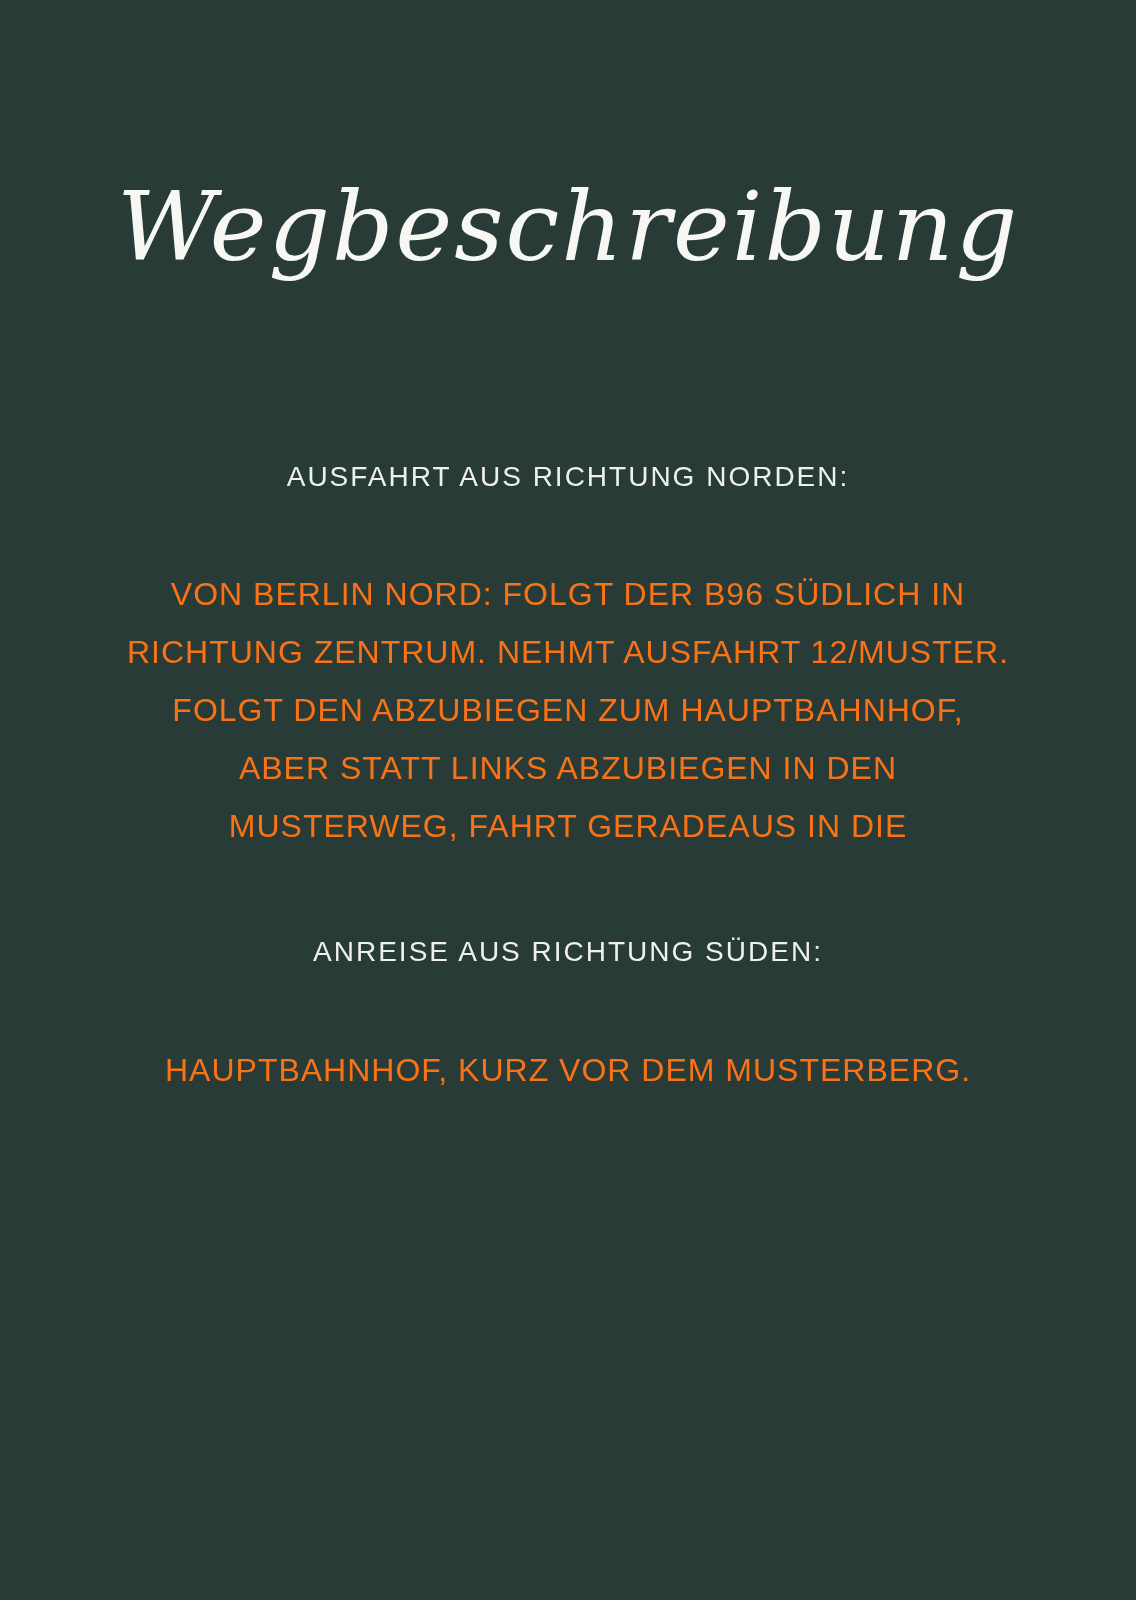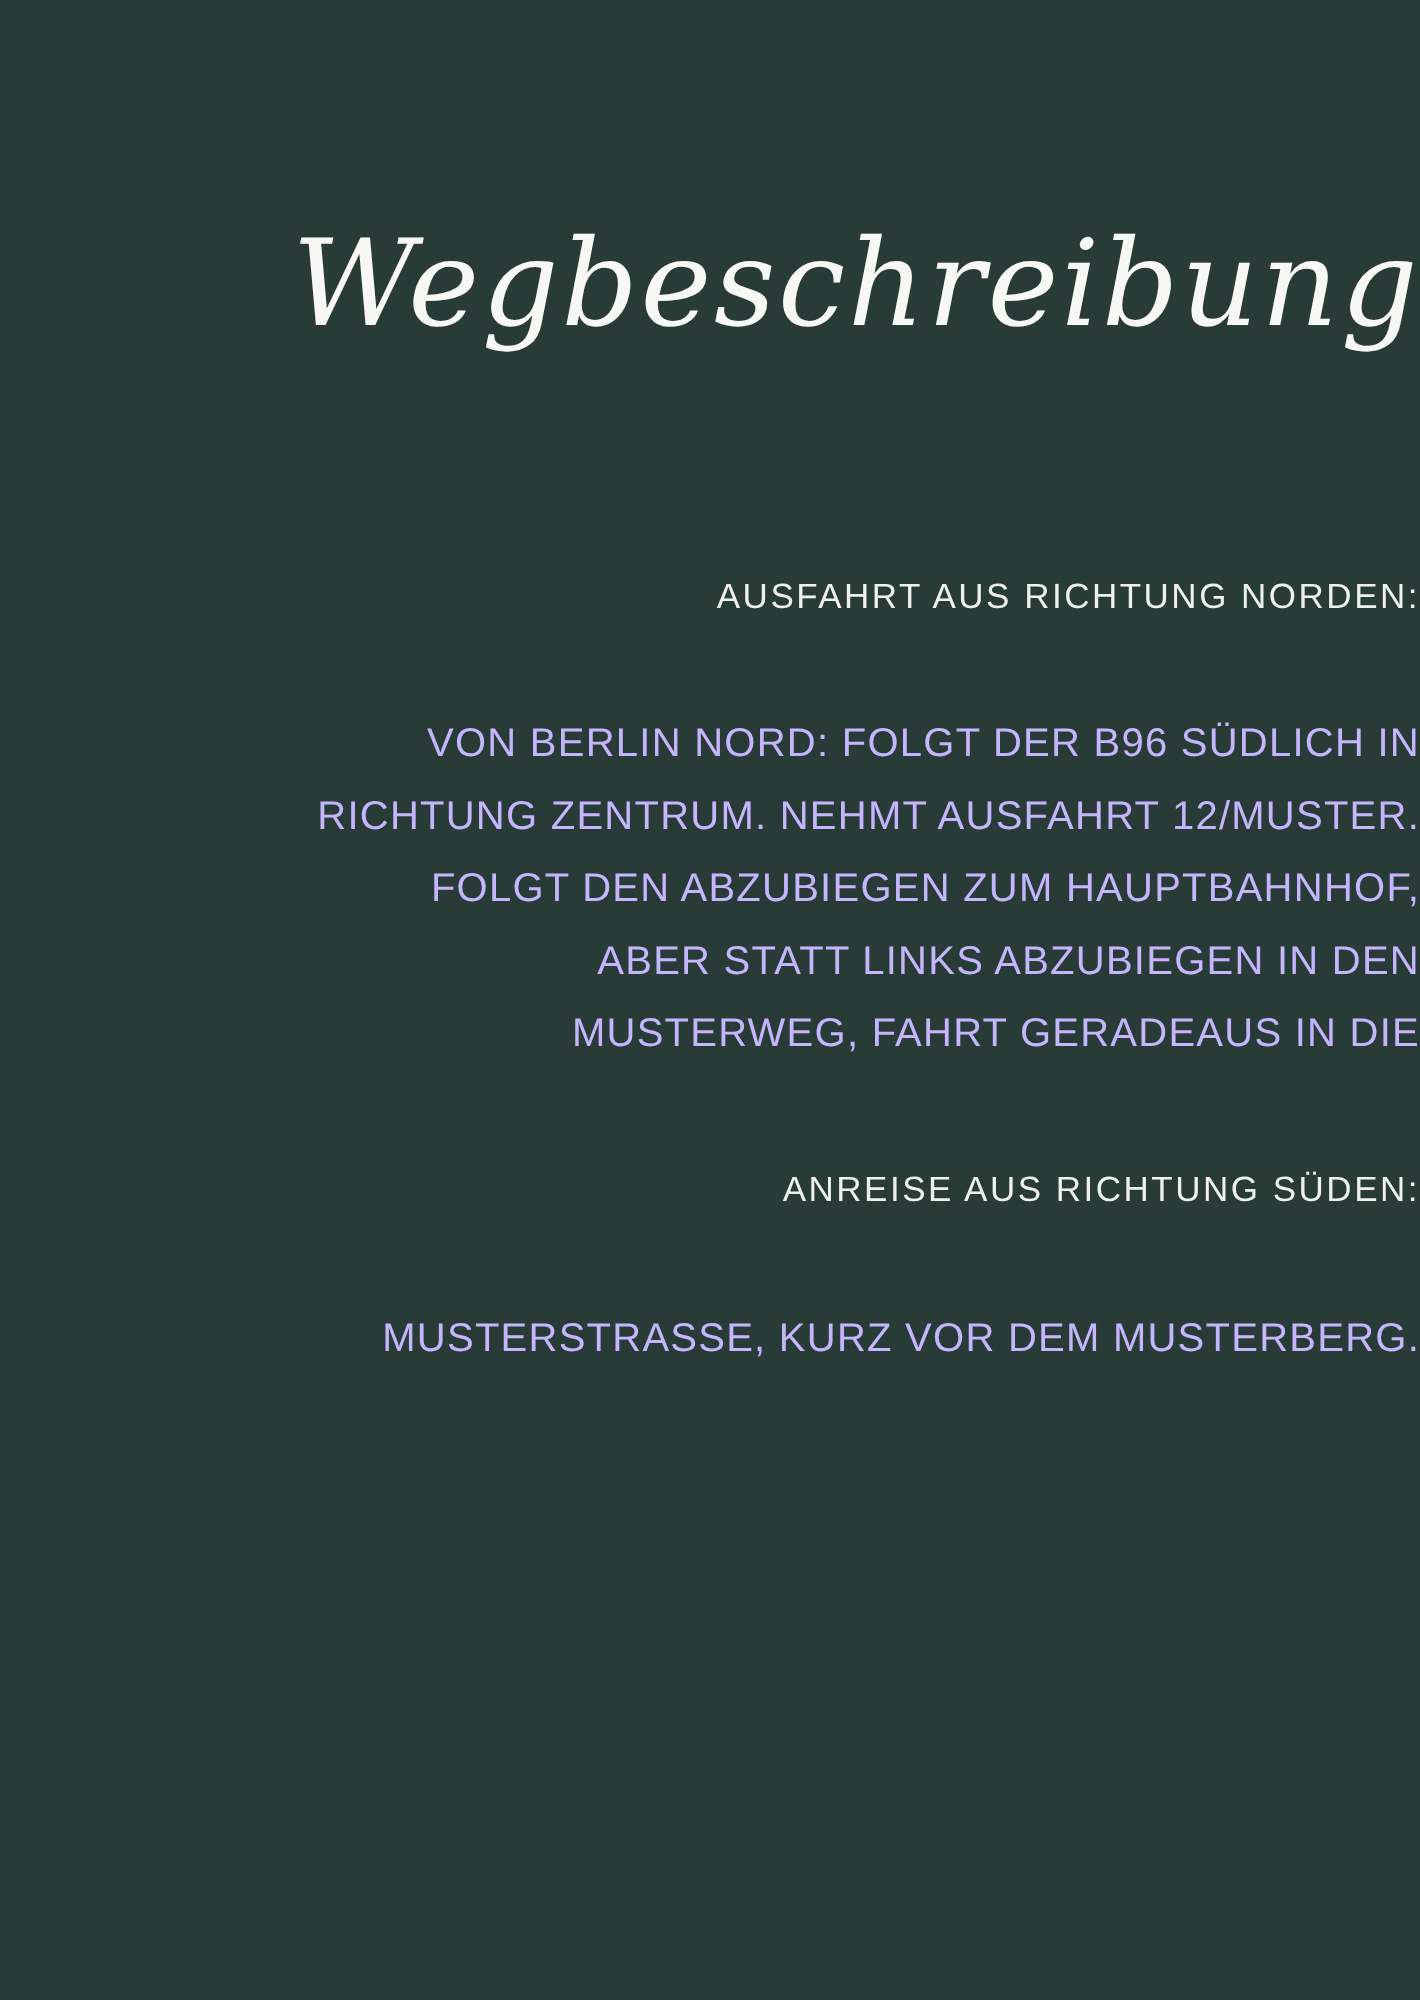--- a/index.html
+++ b/index.html
@@ -9,21 +9,21 @@
   body {
     width: 1136px;
     height: 1600px;
     background: #293b36;
     overflow: hidden;
     font-family: "Liberation Sans", sans-serif;
   }
   .card {
     width: 1136px;
     height: 1600px;
-    text-align: right;
+    text-align: center;
     color: #eef0ea;
   }
   .title {
     margin: 0;
     padding-top: 152px;
     font-family: "DejaVu Serif", serif;
     font-style: italic;
     font-weight: 400;
     font-size: 96px;
     line-height: 150px;
@@ -39,21 +39,21 @@
     color: #eef0ea;
   }
   .section-north .heading { margin-top: 155px; }
   .section-south .heading { margin-top: 77px; }
   .para {
     margin: 0;
     font-weight: 300;
     font-size: 32px;
     line-height: 58px;
     letter-spacing: 1px;
-    color: #c4b5fd;
+    color: #f97316;
   }
   .section-north .para { margin-top: 68px; }
   .section-south .para { margin-top: 69px; }
   .line {
     display: block;
     white-space: nowrap;
   }
 </style>
 </head>
 <body style="background: rgb(41, 59, 54);">
@@ -69,17 +69,17 @@
       <span class="line">RICHTUNG ZENTRUM. NEHMT AUSFAHRT 12/MUSTER.</span>
       <span class="line">FOLGT DEN ABZUBIEGEN ZUM HAUPTBAHNHOF,</span>
       <span class="line">ABER STATT LINKS ABZUBIEGEN IN DEN</span>
       <span class="line">MUSTERWEG, FAHRT GERADEAUS IN DIE</span>
     </p>
   </section>
 
   <section class="section-south">
     <h2 class="heading">ANREISE AUS RICHTUNG SÜDEN:</h2>
     <p class="para">
-      <span class="line">MUSTERSTRASSE, KURZ VOR DEM MUSTERBERG.</span>
+      <span class="line">HAUPTBAHNHOF, KURZ VOR DEM MUSTERBERG.</span>
     </p>
   </section>
 
 </div>
 
 </body></html>

